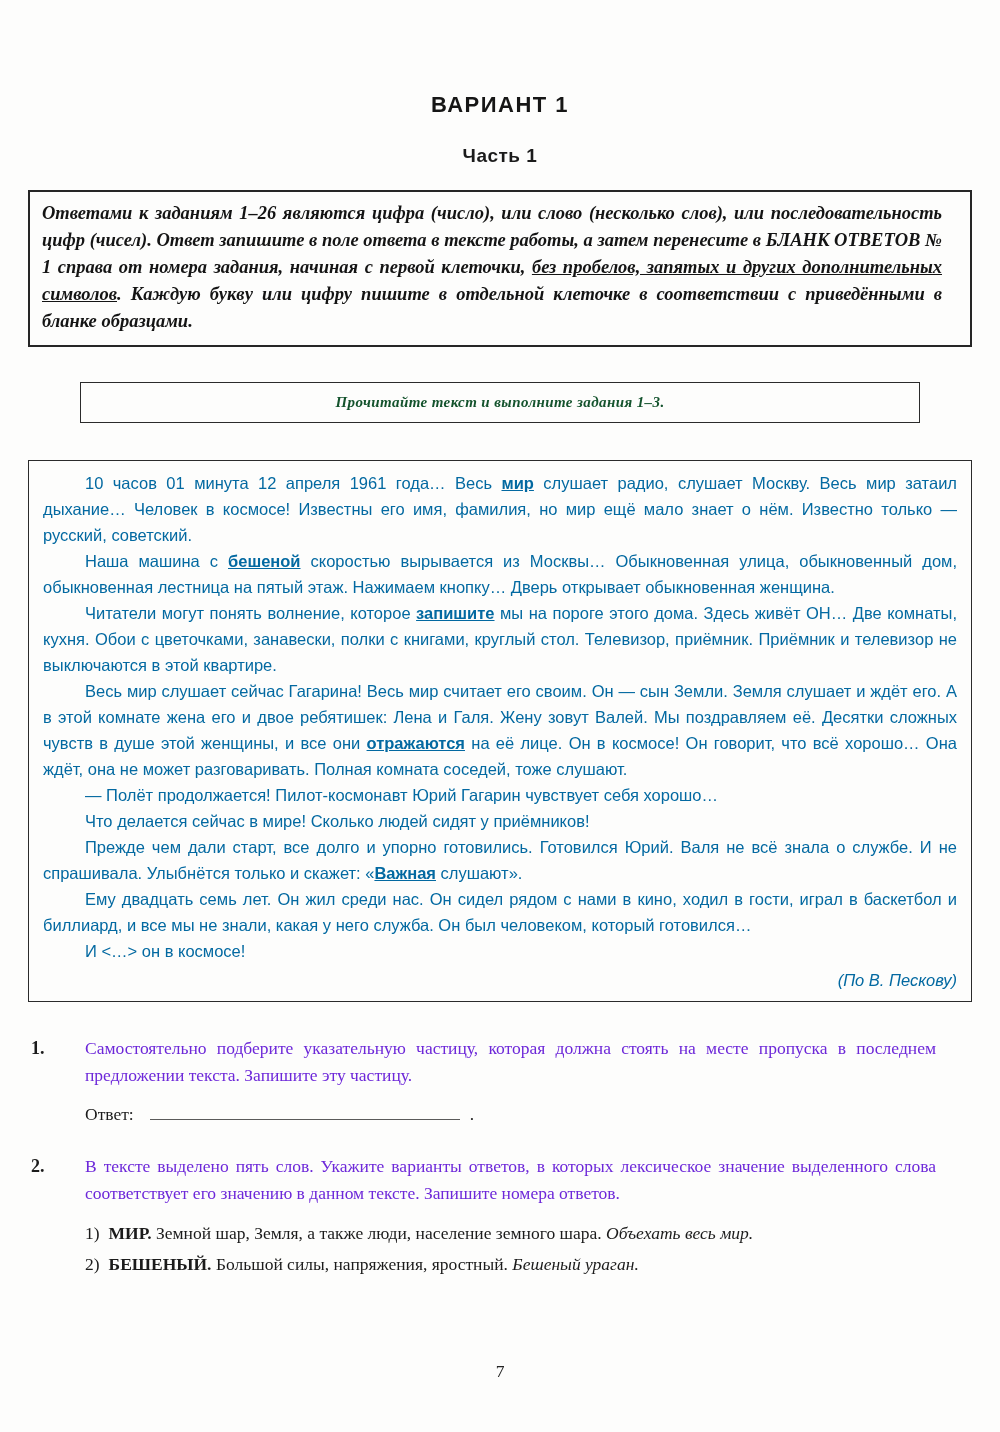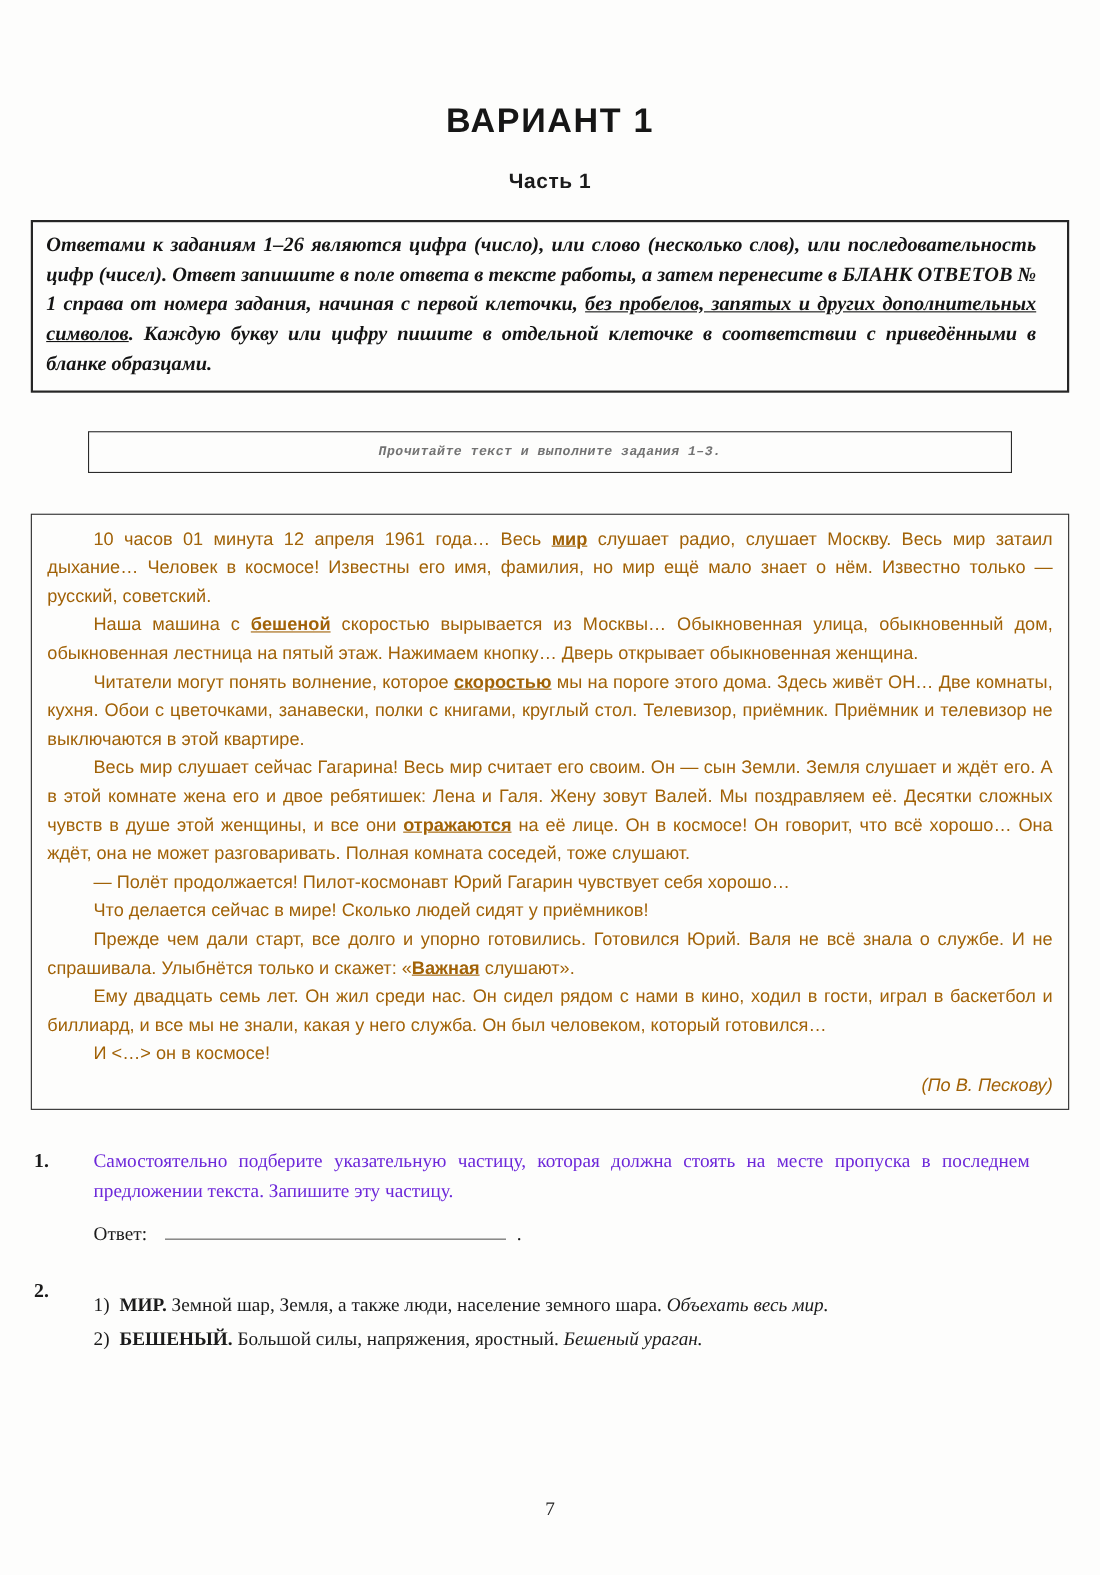--- a/index.html
+++ b/index.html
@@ -10,21 +10,21 @@
     color:#1b1b1b;
     font-family:"Liberation Serif", serif;
     background:#fdfdfc;
   }
   .sheet { padding:0 28px; }
 
   .title {
     padding-top:92px;
     text-align:center;
     font-family:"Liberation Sans", sans-serif;
-    font-size:31px; font-weight:700; letter-spacing:1.5px;
+    font-size:22px; font-weight:700; letter-spacing:1.5px;
     color:#161616;
   }
   .part {
     margin-top:27px;
     text-align:center;
     font-family:"Liberation Sans", sans-serif;
     font-size:19px; font-weight:700; letter-spacing:0.5px;
   }
 
   .instr-box {
@@ -41,33 +41,33 @@
   }
   .u { text-decoration:underline; }
 
   .read-box {
     margin:35px 52px 0 52px;
     border:1.5px solid #2b2b2b;
     padding:11px 10px;
     text-align:center;
   }
   .read-prompt {
-    font-family:Liberation Mono, monospace;
+    font-family:Liberation Serif, serif;
     font-style:italic; font-weight:700;
-    font-size:12px; letter-spacing:0.4px;
-    color:#737373;
+    font-size:15px; letter-spacing:0.4px;
+    color:#14532d;
   }
 
   .passage-box {
     margin-top:37px;
     border:1.5px solid #2b2b2b;
     padding:9px 14px 8px 14px;
     font-family:"Liberation Sans", sans-serif;
     font-size:16.5px; line-height:26px;
-    color:#a16207;
+    color:#0369a1;
   }
   .pp { text-align:justify; text-indent:42px; }
   .bu { font-weight:700; text-decoration:underline; }
   .attribution { text-align:right; font-style:italic; margin-top:3px; }
 
   .question { display:flex; margin-top:33px; }
   .q2 { margin-top:28px; }
   .qnum {
     width:57px; flex:0 0 57px;
     font-weight:700; font-size:18px; line-height:27px;
@@ -109,41 +109,42 @@
     <p class="instr-text"><span>Ответами к заданиям 1–26 являются цифра (число), или слово (несколько слов), или последовательность цифр (чисел). Ответ запишите в поле ответа в тексте работы, а затем перенесите в БЛАНК ОТВЕТОВ № 1 справа от номера задания, начиная с первой клеточки, </span><span class="u">без пробелов, запятых и других дополнительных символов</span><span>. Каждую букву или цифру пишите в отдельной клеточке в соответствии с приведёнными в бланке образцами.</span></p>
   </div>
 
   <div class="read-box">
     <p class="read-prompt">Прочитайте текст и выполните задания 1–3.</p>
   </div>
 
   <div class="passage-box">
     <p class="pp"><span>10 часов 01 минута 12 апреля 1961 года… Весь </span><span class="bu">мир</span><span> слушает радио, слушает Москву. Весь мир затаил дыхание… Человек в космосе! Известны его имя, фамилия, но мир ещё мало знает о нём. Известно только — русский, советский.</span></p>
     <p class="pp"><span>Наша машина с </span><span class="bu">бешеной</span><span> скоростью вырывается из Москвы… Обыкновенная улица, обыкновенный дом, обыкновенная лестница на пятый этаж. Нажимаем кнопку… Дверь открывает обыкновенная женщина.</span></p>
-    <p class="pp"><span>Читатели могут понять волнение, которое </span><span class="bu">скоростью</span><span> мы на пороге этого дома. Здесь живёт ОН… Две комнаты, кухня. Обои с цветочками, занавески, полки с книгами, круглый стол. Телевизор, приёмник. Приёмник и телевизор не выключаются в этой квартире.</span></p>
+    <p class="pp"><span>Читатели могут понять волнение, которое </span><span class="bu">запишите</span><span> мы на пороге этого дома. Здесь живёт ОН… Две комнаты, кухня. Обои с цветочками, занавески, полки с книгами, круглый стол. Телевизор, приёмник. Приёмник и телевизор не выключаются в этой квартире.</span></p>
     <p class="pp"><span>Весь мир слушает сейчас Гагарина! Весь мир считает его своим. Он — сын Земли. Земля слушает и ждёт его. А в этой комнате жена его и двое ребятишек: Лена и Галя. Жену зовут Валей. Мы поздравляем её. Десятки сложных чувств в душе этой женщины, и все они </span><span class="bu">отражаются</span><span> на её лице. Он в космосе! Он говорит, что всё хорошо… Она ждёт, она не может разговаривать. Полная комната соседей, тоже слушают.</span></p>
     <p class="pp"><span>— Полёт продолжается! Пилот-космонавт Юрий Гагарин чувствует себя хорошо…</span></p>
     <p class="pp"><span>Что делается сейчас в мире! Сколько людей сидят у приёмников!</span></p>
     <p class="pp"><span>Прежде чем дали старт, все долго и упорно готовились. Готовился Юрий. Валя не всё знала о службе. И не спрашивала. Улыбнётся только и скажет: «</span><span class="bu">Важная</span><span> слушают».</span></p>
     <p class="pp"><span>Ему двадцать семь лет. Он жил среди нас. Он сидел рядом с нами в кино, ходил в гости, играл в баскетбол и биллиард, и все мы не знали, какая у него служба. Он был человеком, который готовился…</span></p>
     <p class="pp"><span>И &lt;…&gt; он в космосе!</span></p>
     <p class="attribution">(По В. Пескову)</p>
   </div>
 
   <section class="question">
     <div class="qnum">1.</div>
     <div class="qbody">
       <p class="qtext">Самостоятельно подберите указательную частицу, которая должна стоять на месте пропуска в последнем предложении текста. Запишите эту частицу.</p>
       <p class="answer-row"><span>Ответ:</span><span class="answer-blank"></span><span>.</span></p>
     </div>
   </section>
 
   <section class="question q2">
     <div class="qnum">2.</div>
     <div class="qbody">
+      <p class="qtext">В тексте выделено пять слов. Укажите варианты ответов, в которых лексическое значение выделенного слова соответствует его значению в данном тексте. Запишите номера ответов.</p>
       <div class="options">
         <p class="option"><span class="opt-num">1)</span><span class="b">МИР.</span><span> Земной шар, Земля, а также люди, население земного шара. </span><span class="i">Объехать весь мир.</span></p>
         <p class="option"><span class="opt-num">2)</span><span class="b">БЕШЕНЫЙ.</span><span> Большой силы, напряжения, яростный. </span><span class="i">Бешеный ураган.</span></p>
       </div>
     </div>
   </section>
 
 </div>
 
 <div class="page-number">7</div>

